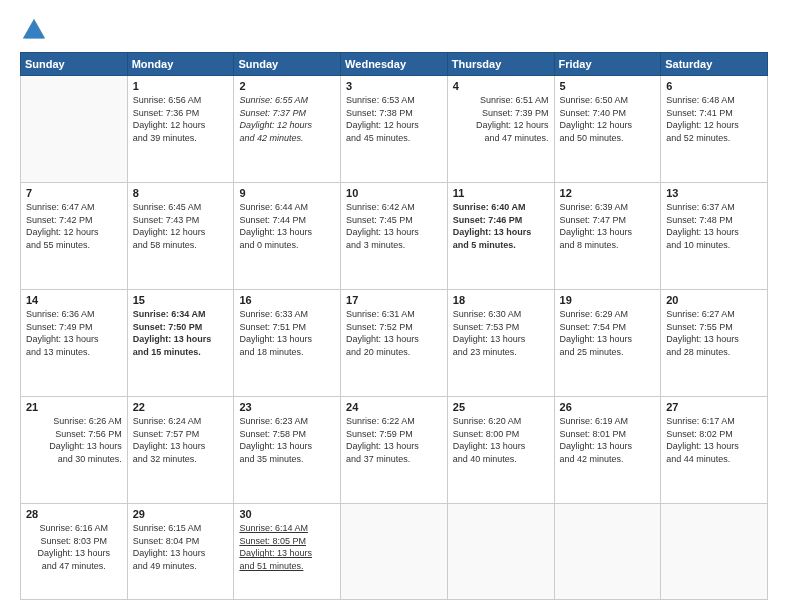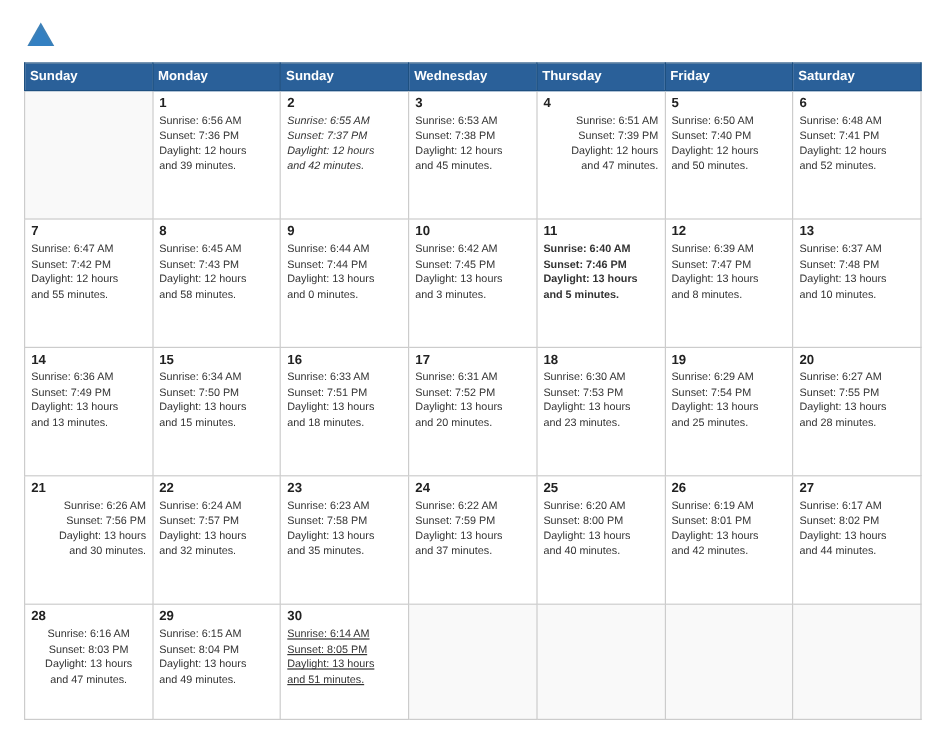--- a/index.html
+++ b/index.html
@@ -228,21 +228,21 @@
         <tr>
           <td>
             <div class="day-num">14</div>
             <div class="day-info" style="white-space: pre-line;">Sunrise: 6:36 AM
 Sunset: 7:49 PM
 Daylight: 13 hours
 and 13 minutes.</div>
           </td>
           <td>
             <div class="day-num">15</div>
-            <div class="day-info" style="white-space: pre-line;">Sunrise: 6:34 AM
+            <div class="day-info" style="white-space: pre-line; font-weight: bold;">Sunrise: 6:34 AM
 Sunset: 7:50 PM
 Daylight: 13 hours
 and 15 minutes.</div>
           </td>
           <td>
             <div class="day-num">16</div>
             <div class="day-info" style="white-space: pre-line;">Sunrise: 6:33 AM
 Sunset: 7:51 PM
 Daylight: 13 hours
 and 18 minutes.</div>

